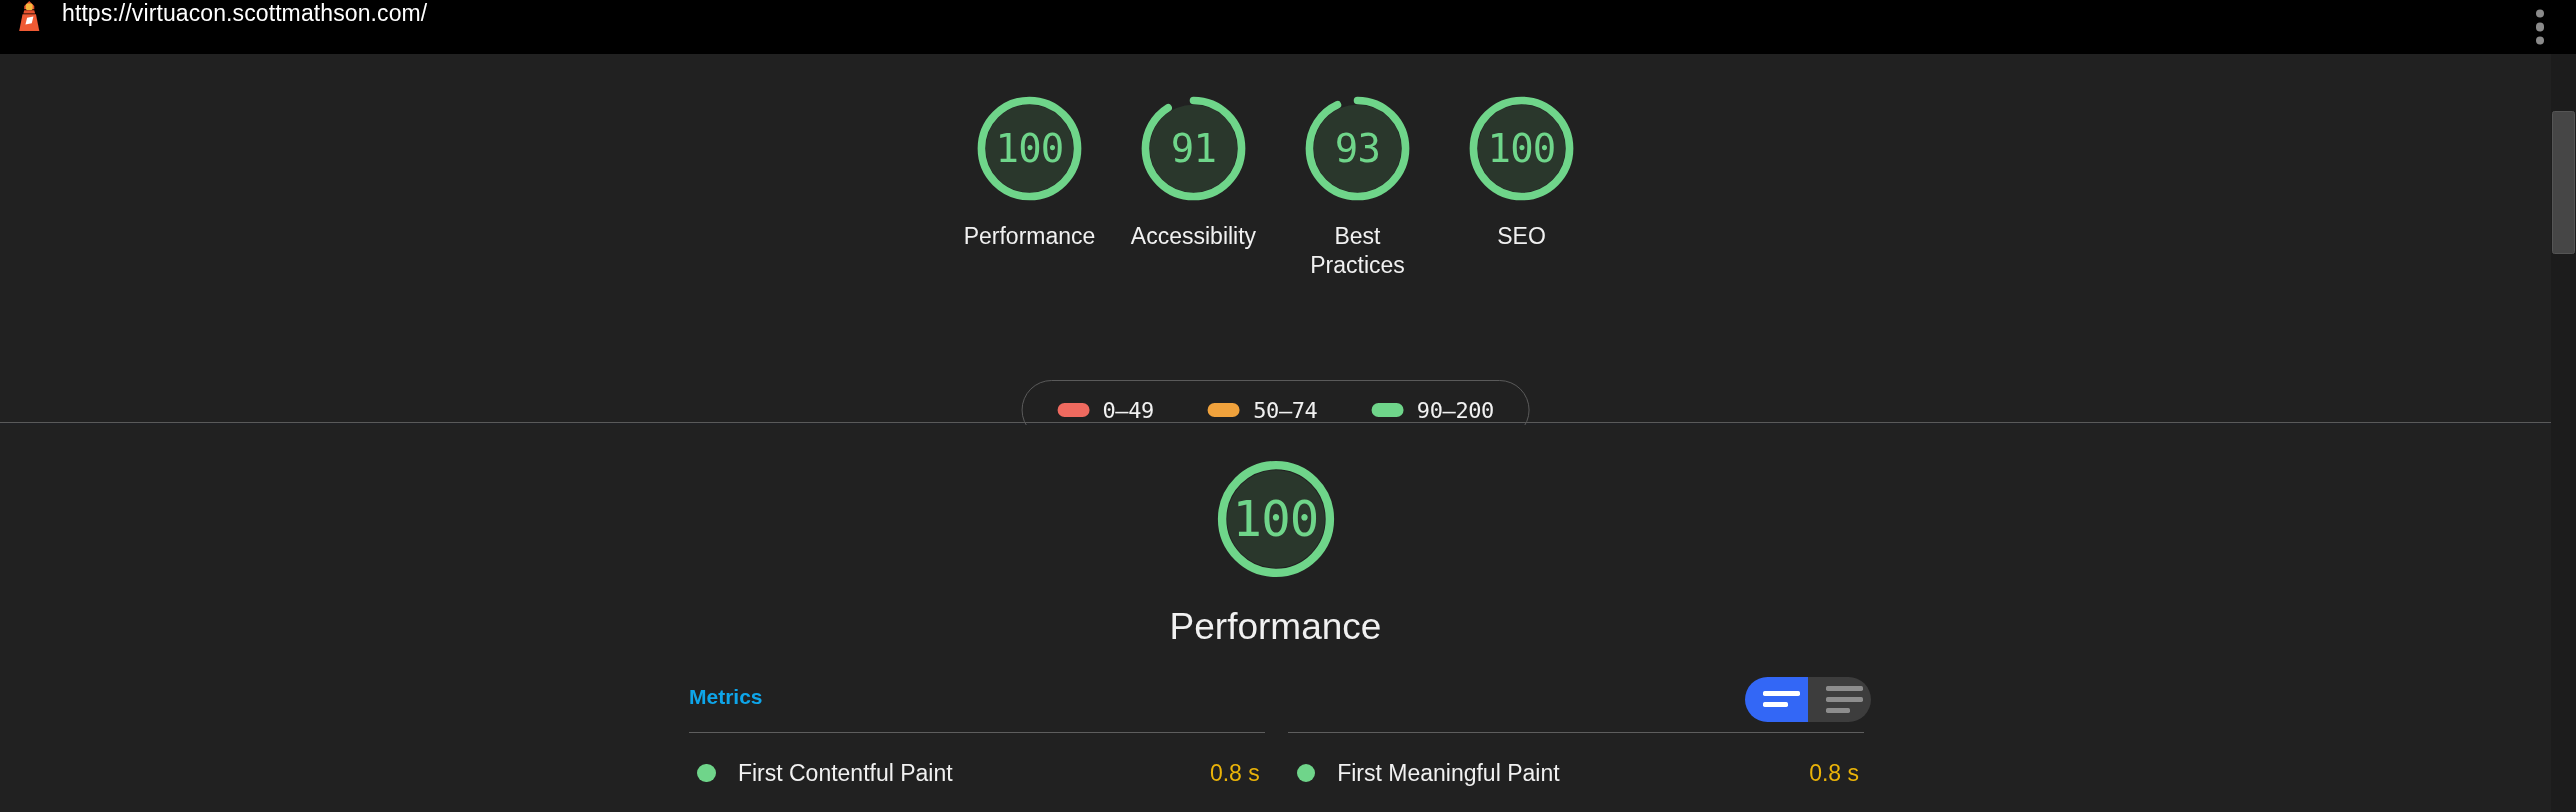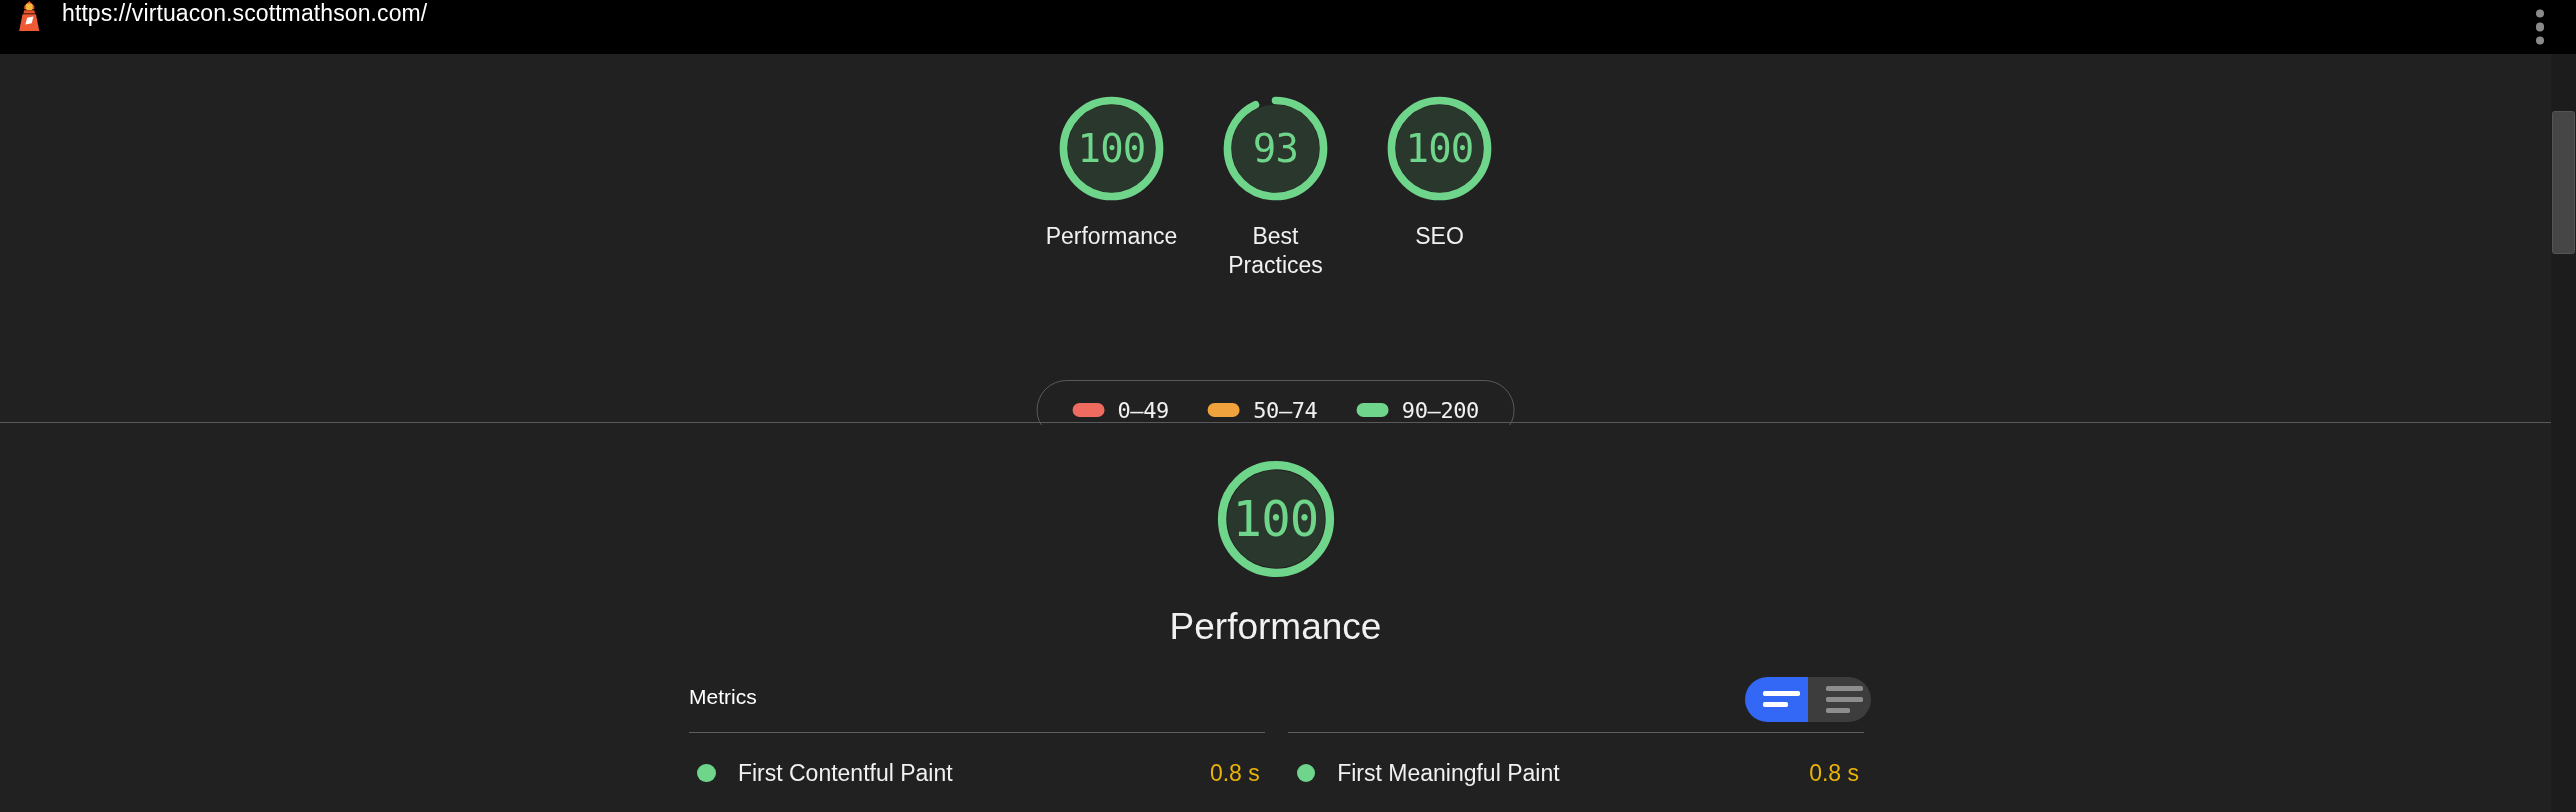--- a/index.html
+++ b/index.html
@@ -143,21 +143,21 @@
     position: absolute;
     top: 326px;
     left: 50%;
     transform: translateX(-50%);
     height: 60px;
     border: 0.8px solid #5a5a5a;
     border-radius: 30px;
     display: flex;
     align-items: center;
     padding: 0 35px;
-    gap: 39px;
+    gap: 54px;
     background: transparent;
   }
   .legend-item {
     display: flex;
     align-items: center;
     gap: 13.4px;
   }
   .legend-swatch {
     width: 32px;
     height: 14.3px;
@@ -207,22 +207,22 @@
   .metrics-head {
     position: absolute;
     top: 260px;
     left: 689px;
     width: 1175px;
     display: flex;
     align-items: center;
   }
   .metrics-title {
     font-size: 21px;
-    font-weight: normal;
-    color: #ffffff;
+    font-weight: bold;
+    color: #0ea5e9;
   }
   .metric-toggle {
     position: absolute;
     right: -6.7px;
     top: -8.4px;
     width: 126px;
     height: 45px;
     border-radius: 23px;
     overflow: hidden;
     display: flex;
@@ -318,20 +318,30 @@
         <div class="gauge-ring">
           <svg viewBox="0 0 134 134">
             <circle cx="67" cy="67" r="52" fill="#2a372c"></circle>
             <circle cx="67" cy="67" r="57" fill="none" stroke="#6fd58a" stroke-width="9" stroke-linecap="round" stroke-dasharray="358.14 358.14" stroke-dashoffset="0" transform="rotate(-90 67 67)"></circle>
           </svg>
           <div class="gauge-num">100</div>
         </div>
         <div class="gauge-label">Performance</div>
       </div>
 
+      <div class="gauge-wrap">
+        <div class="gauge-ring">
+          <svg viewBox="0 0 134 134">
+            <circle cx="67" cy="67" r="52" fill="#2a372c"></circle>
+            <circle cx="67" cy="67" r="57" fill="none" stroke="#6fd58a" stroke-width="9" stroke-linecap="round" stroke-dasharray="325.91 32.23" stroke-dashoffset="0" transform="rotate(-90 67 67)"></circle>
+          </svg>
+          <div class="gauge-num">91</div>
+        </div>
+        <div class="gauge-label">Accessibility</div>
+      </div>
 
       <div class="gauge-wrap">
         <div class="gauge-ring">
           <svg viewBox="0 0 134 134">
             <circle cx="67" cy="67" r="52" fill="#2a372c"></circle>
             <circle cx="67" cy="67" r="57" fill="none" stroke="#6fd58a" stroke-width="9" stroke-linecap="round" stroke-dasharray="333.07 25.07" stroke-dashoffset="0" transform="rotate(-90 67 67)"></circle>
           </svg>
           <div class="gauge-num">93</div>
         </div>
         <div class="gauge-label">Best Practices</div>

